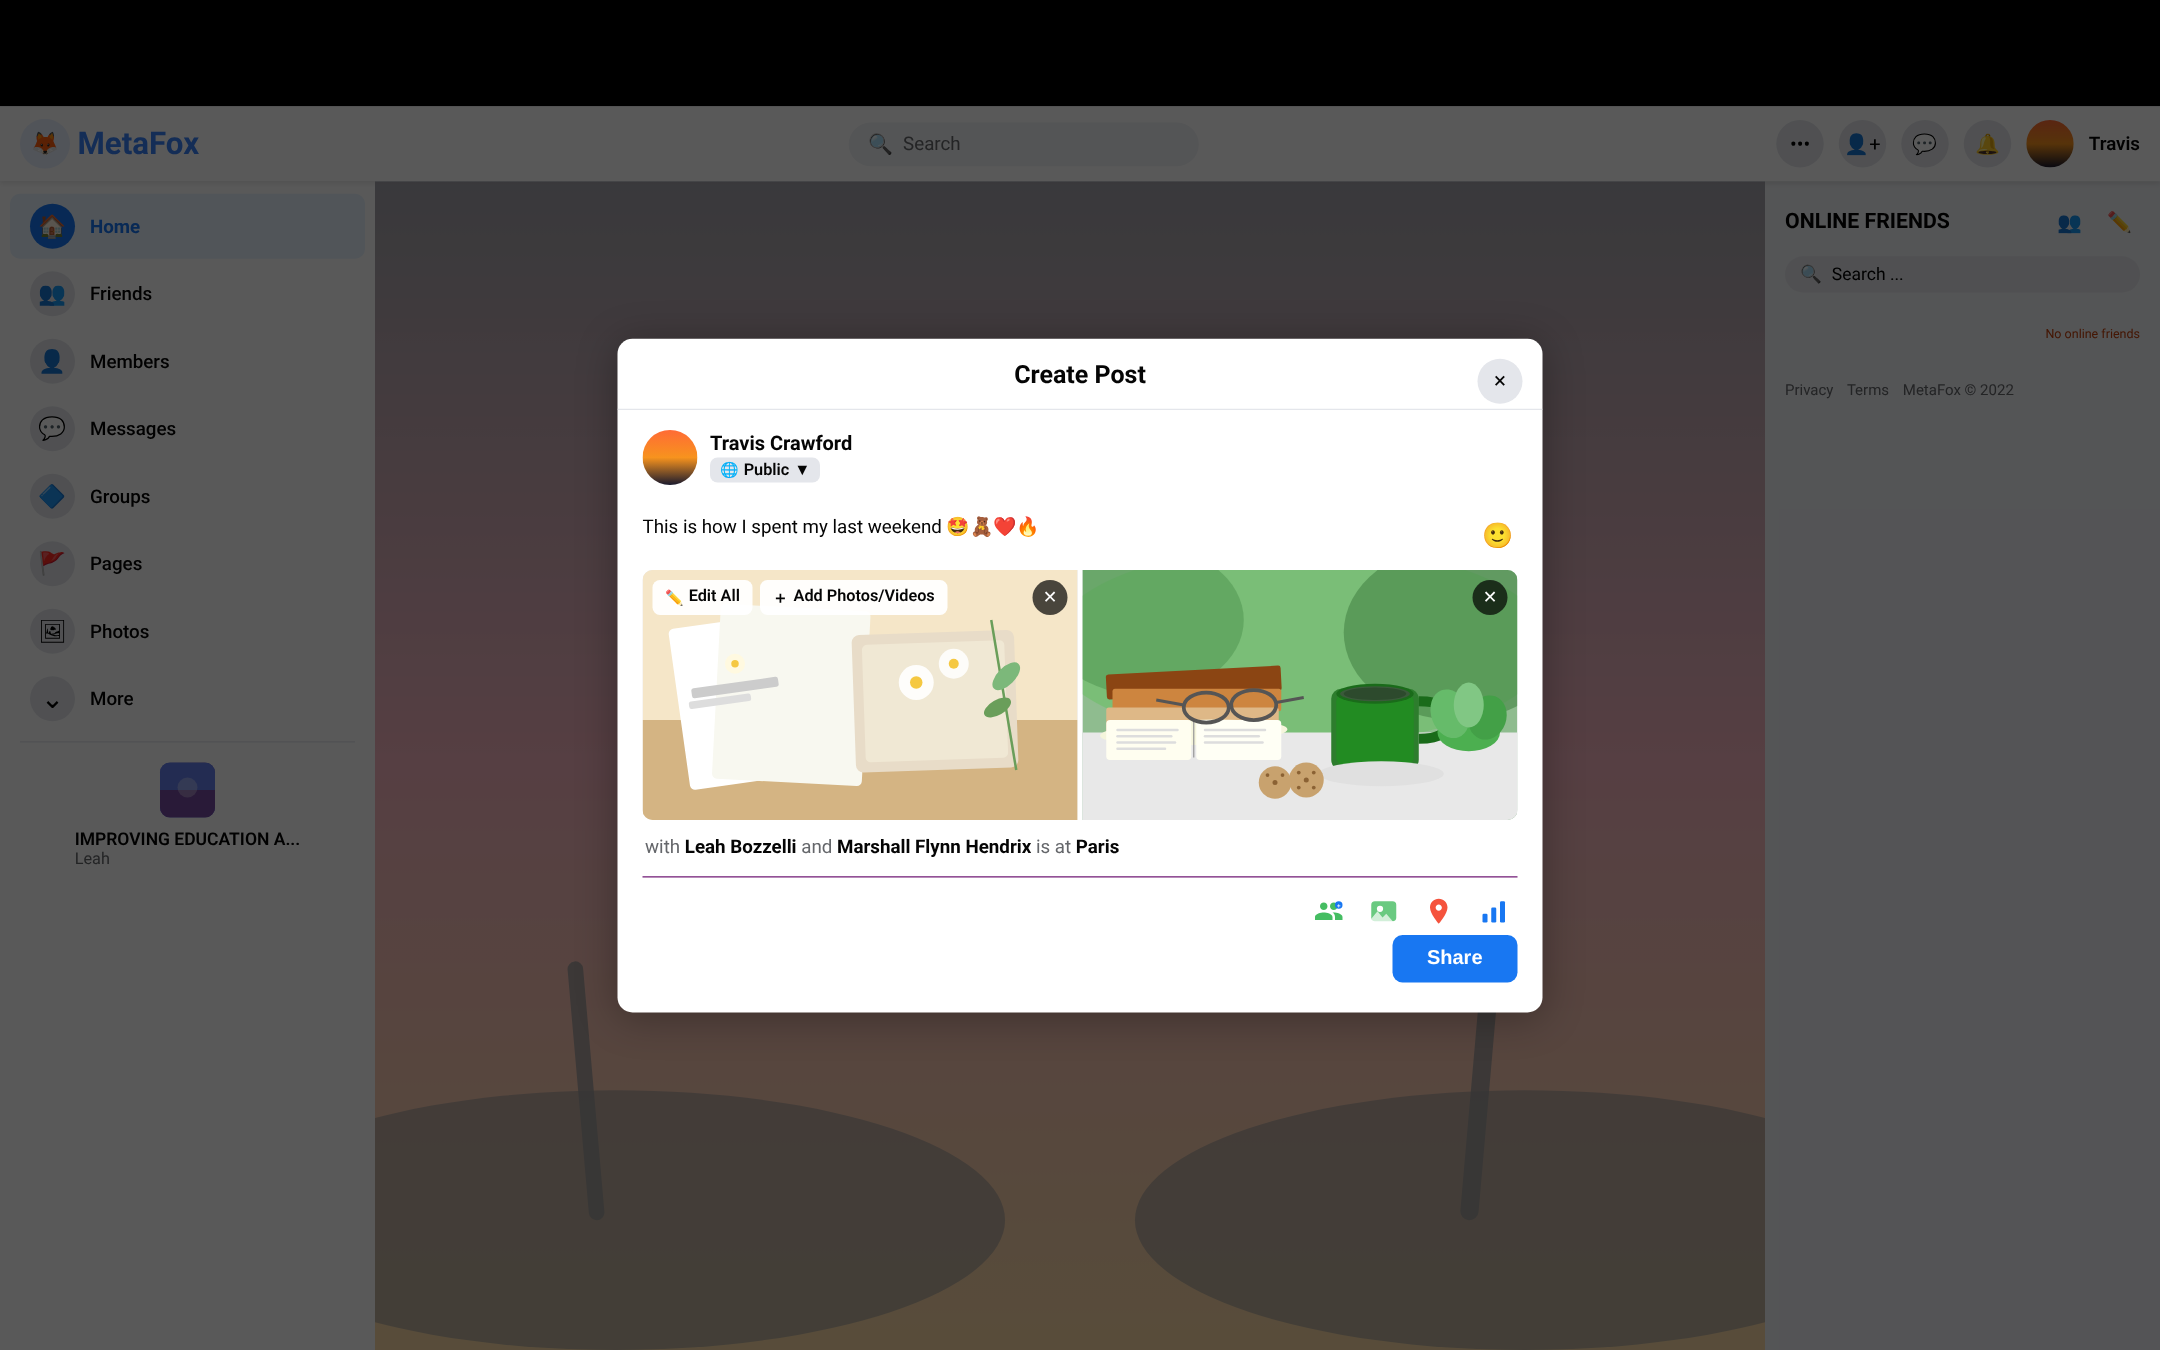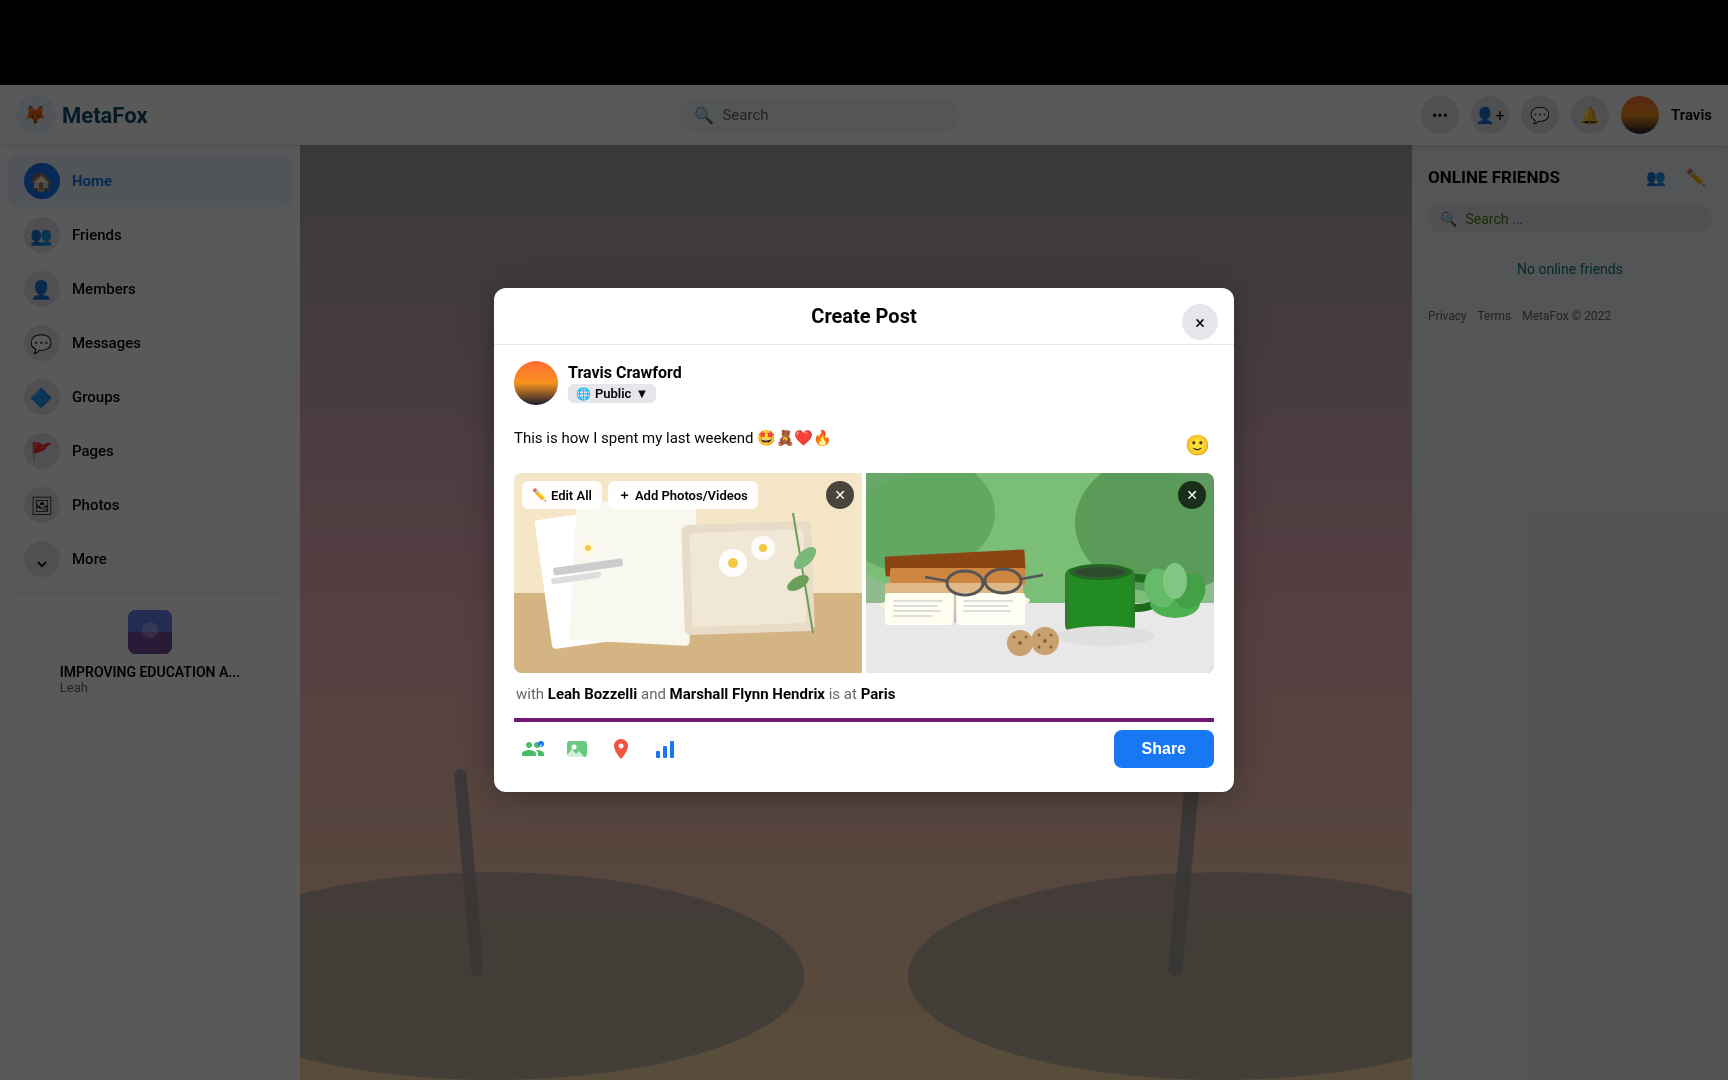--- a/index.html
+++ b/index.html
@@ -46,23 +46,23 @@
       gap: 6px;
       min-width: 200px;
     }
 
     .logo-icon {
       width: 40px;
       height: 40px;
     }
 
     .logo-text {
-      font-size: 22px;
+      font-size: 25px;
       font-weight: 700;
-      color: #0c4a6e;
+      color: #3b82f6;
     }
 
     .header-search {
       flex: 1;
       display: flex;
       justify-content: center;
     }
 
     .search-bar {
       display: flex;
@@ -286,27 +286,27 @@
       align-items: center;
       gap: 8px;
       background: #e4e6eb;
       border-radius: 50px;
       padding: 6px 12px;
       margin-bottom: 12px;
     }
 
     .friends-search-text {
       font-size: 14px;
-      color: #4d7c0f;
+      color: #000000;
     }
 
     .no-friends-text {
-      font-size: 14px;
-      color: #0f766e;
-      text-align: center;
+      font-size: 10px;
+      color: #c2410c;
+      text-align: right;
       padding: 16px 0;
     }
 
     .footer-links {
       font-size: 12px;
       color: #65676b;
       margin-top: 16px;
     }
 
     .footer-links span {
@@ -506,24 +506,25 @@
 
     .tag-row .tag-bold {
       font-weight: 700;
       color: #050505;
       cursor: pointer;
     }
 
     
     .action-row {
       display: flex;
-      align-items: center;
+      align-items: flex-end;
       justify-content: space-between;
       padding: 8px 0;
-      border-top: 4px solid #701a75;
+      border-top: 1px solid #701a75;
+      flex-direction: column;
     }
 
     .action-icons {
       display: flex;
       align-items: center;
       gap: 6px;
     }
 
     .action-icon-btn {
       width: 38px;

